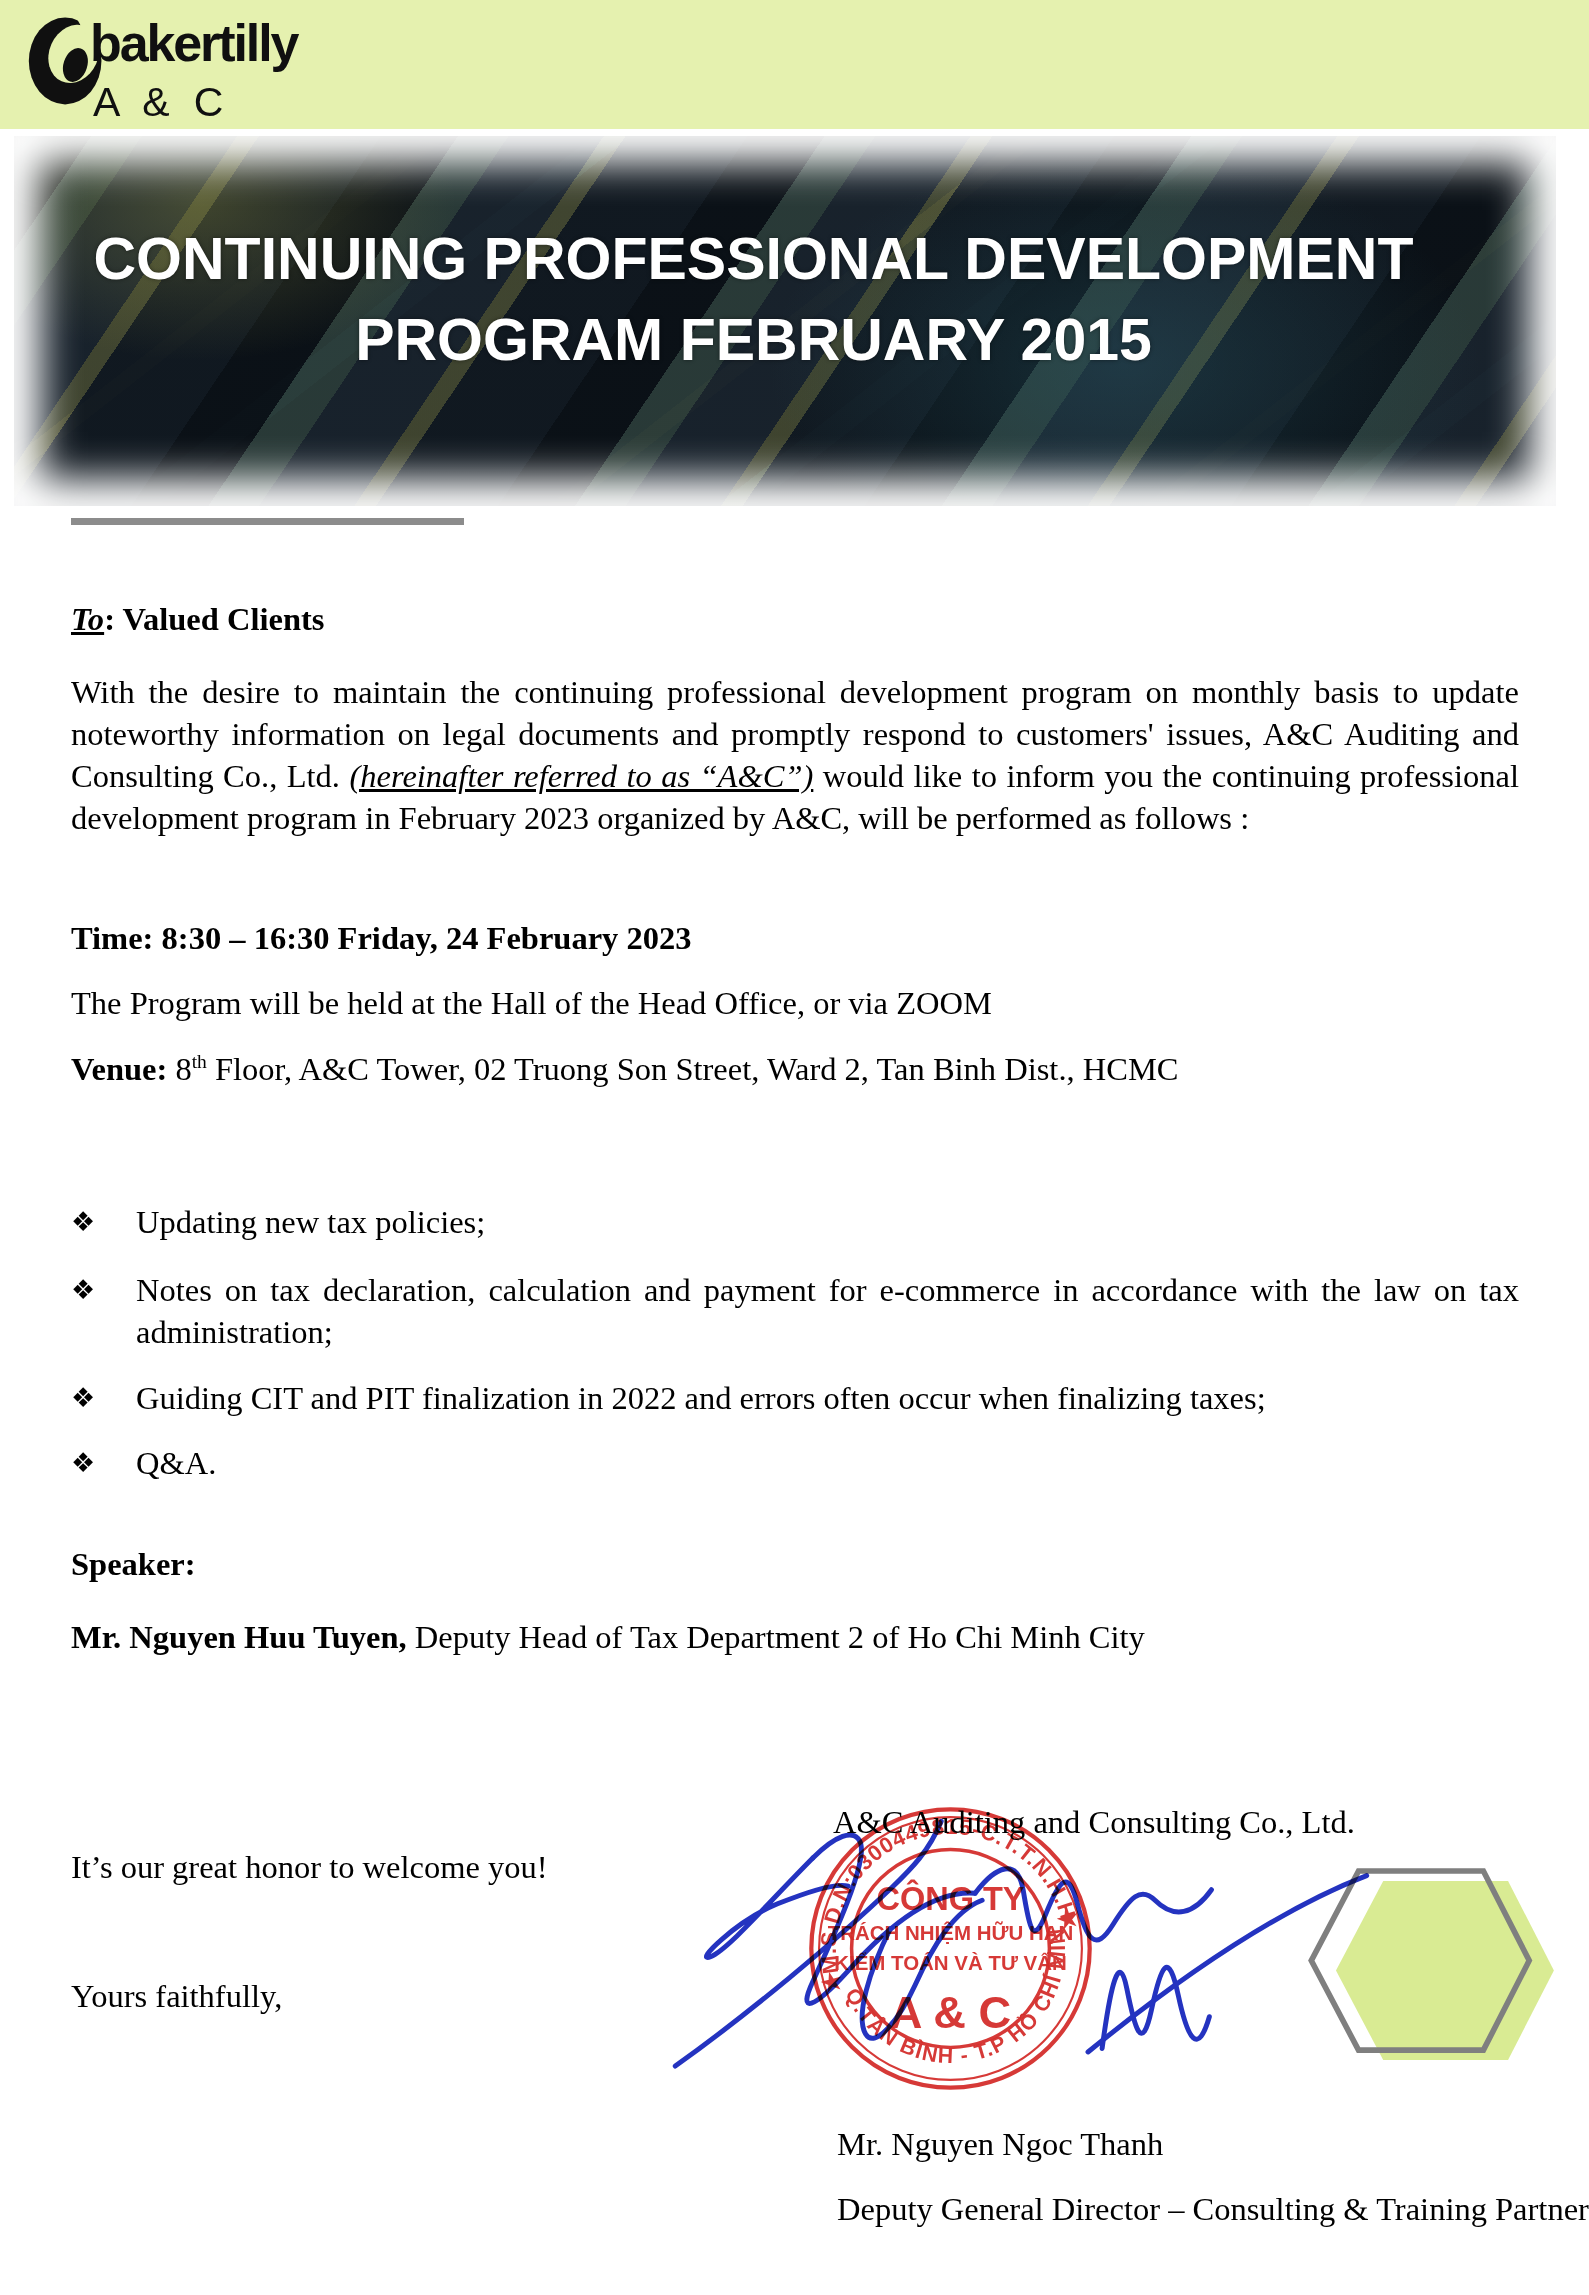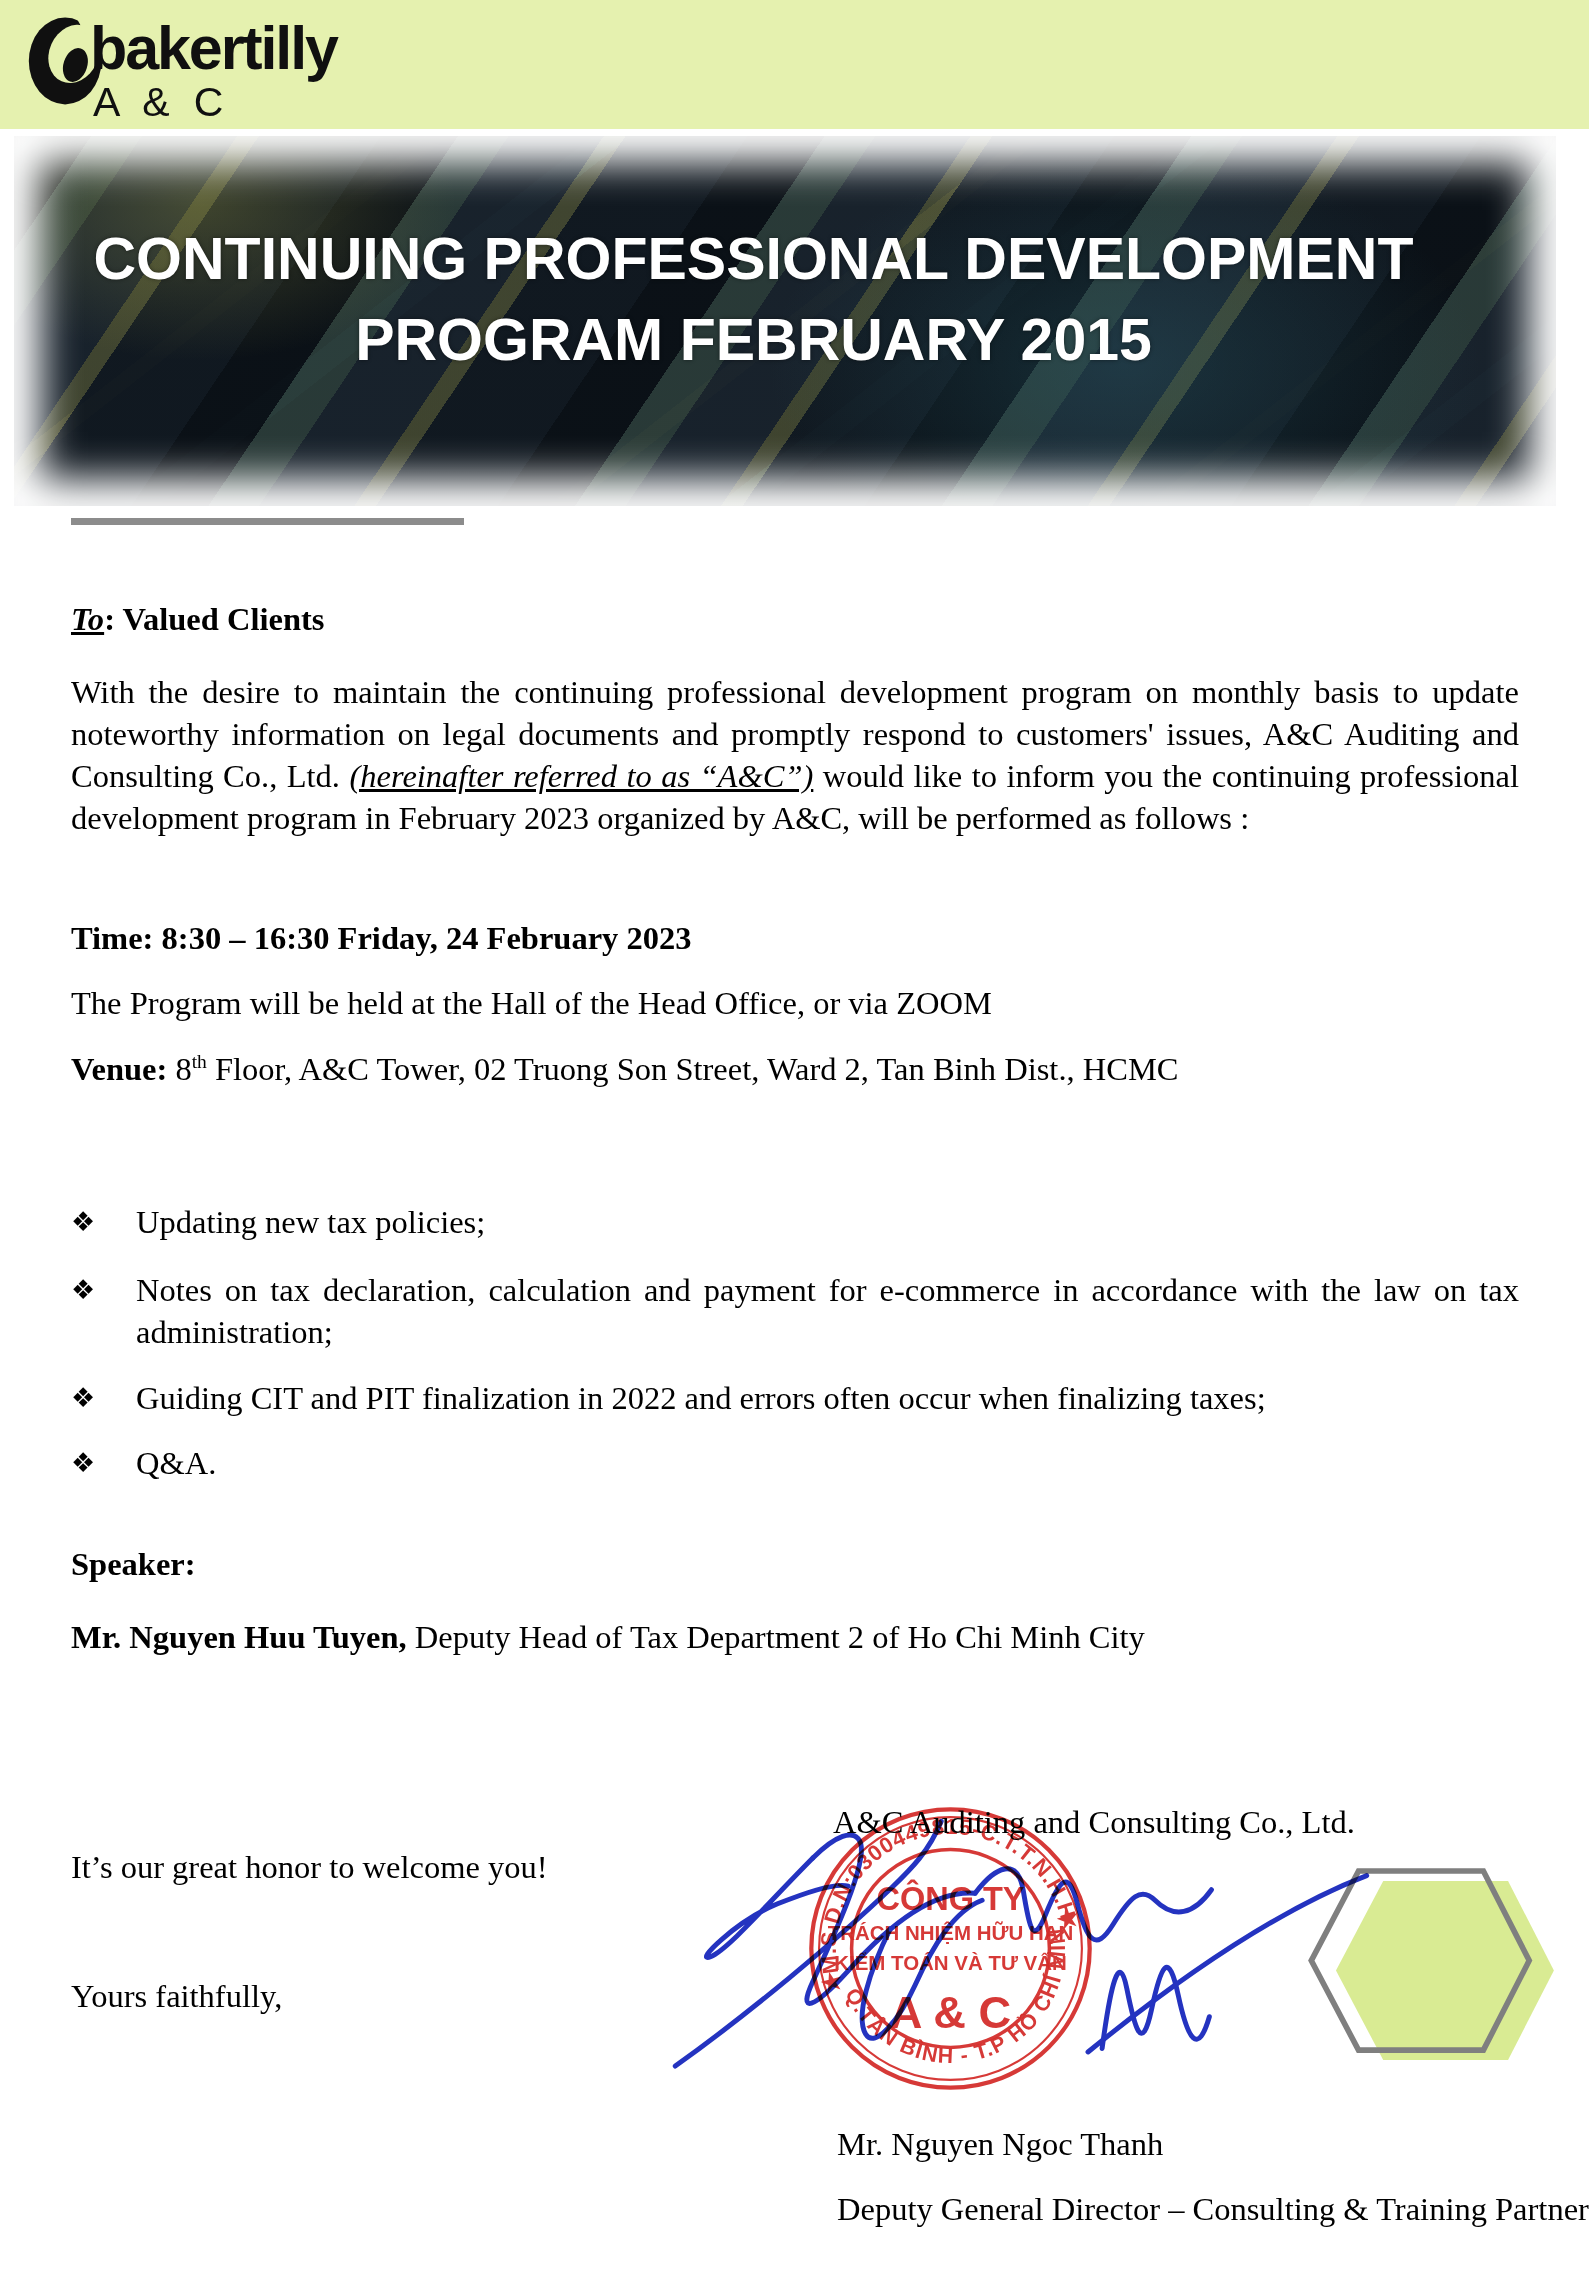--- a/index.html
+++ b/index.html
@@ -3,21 +3,21 @@
 <meta charset="utf-8">
 <style>
   html,body{margin:0;padding:0;background:#ffffff;}
   .page{position:relative;width:1589px;height:2295px;background:#fff;overflow:hidden;
         font-family:"Liberation Serif", serif;color:#000;}
 
   
   .band{position:absolute;left:0;top:0;width:1589px;height:129px;background:#e5f1af;}
   .logo-mark{position:absolute;left:28px;top:15.5px;width:79px;height:90px;}
   .brand{position:absolute;left:90px;top:12.7px;font-family:"Liberation Sans",sans-serif;
-         font-weight:700;font-size:61px;letter-spacing:-2.1px;color:#101010;}
+         font-weight:700;font-size:52px;letter-spacing:-2.1px;color:#101010;}
   .brand-sub{position:absolute;left:93px;top:79px;font-family:"Liberation Sans",sans-serif;
          font-weight:400;font-size:41px;letter-spacing:6.4px;color:#101010;}
 
   
   .banner{position:absolute;left:14px;top:136px;width:1542px;height:370px;
     background:
       radial-gradient(367px 226px at 12% 18%, rgba(150,150,70,.35), rgba(0,0,0,0) 70%),
       radial-gradient(494px 297px at 72% 62%, rgba(45,100,115,.35), rgba(0,0,0,0) 72%),
       repeating-linear-gradient(124deg, rgba(10,16,22,.95) 0 64px, rgba(44,62,58,.85) 64px 106px,
          rgba(24,34,44,.9) 106px 185px, rgba(96,98,54,.55) 185px 203px, rgba(16,24,32,.92) 203px 304px),

